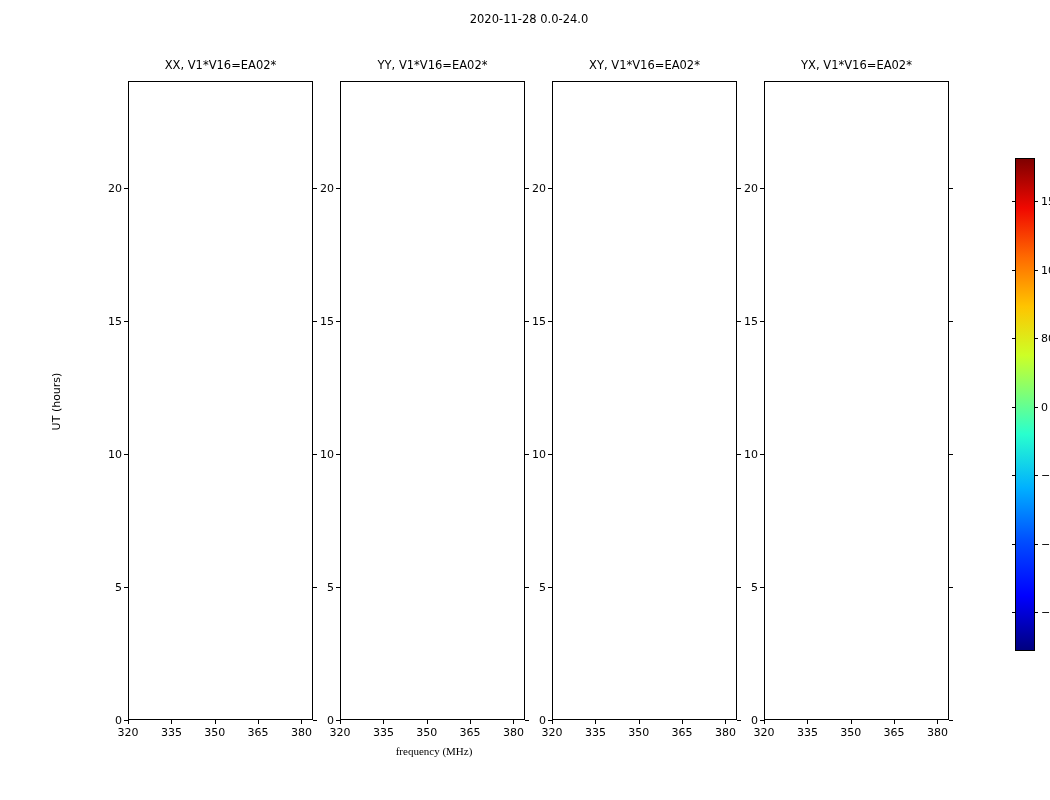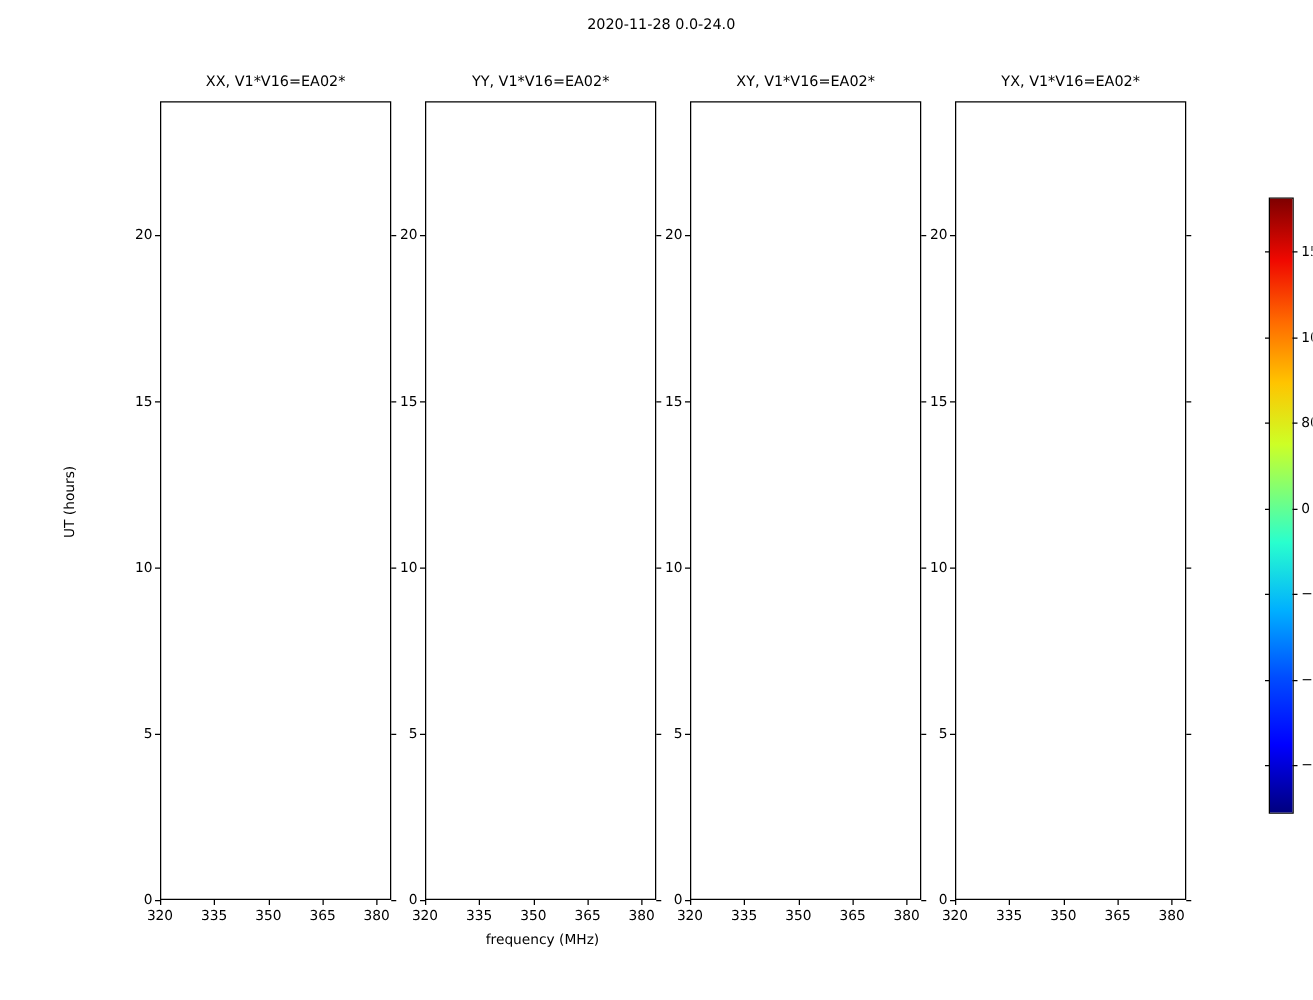--- a/index.html
+++ b/index.html
@@ -297,21 +297,21 @@
     <div class="tick-x" style="left:86.7px;"></div>
     <div class="tick-label-x" style="left:86.7px;">350</div>
     <div class="tick-x" style="left:130.1px;"></div>
     <div class="tick-label-x" style="left:130.1px;">365</div>
     <div class="tick-x" style="left:173.4px;"></div>
     <div class="tick-label-x" style="left:173.4px;">380</div>
   </div>
 
   <div class="ylabel" style="left:52px; top:395px; width:120px; margin-left:-60px; text-align:center;">UT (hours)</div>
 
-  <div class="xlabel" style="left:370px; top:745px; width:120px;">frequency (MHz)</div>
+  <div class="xlabel" style="left:370px; top:745px; width:120px;font-family:Liberation Serif, serif;">frequency (MHz)</div>
 
   <div class="cbar">
     <div class="cbar-gradient" style="background: linear-gradient(to top,
             #00007f 0%,
             #0000ff 11%,
             #004cff 22%,
             #00b0ff 33%,
             #29ffce 44%,
             #7cff79 52%,
             #cdff26 60%,

